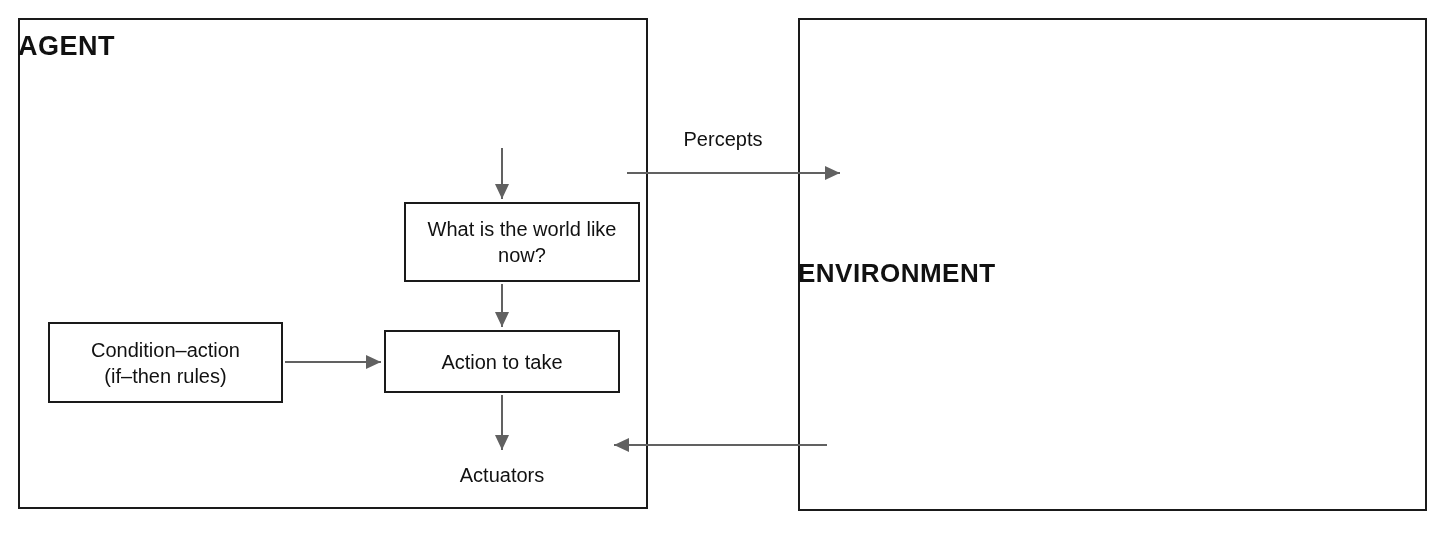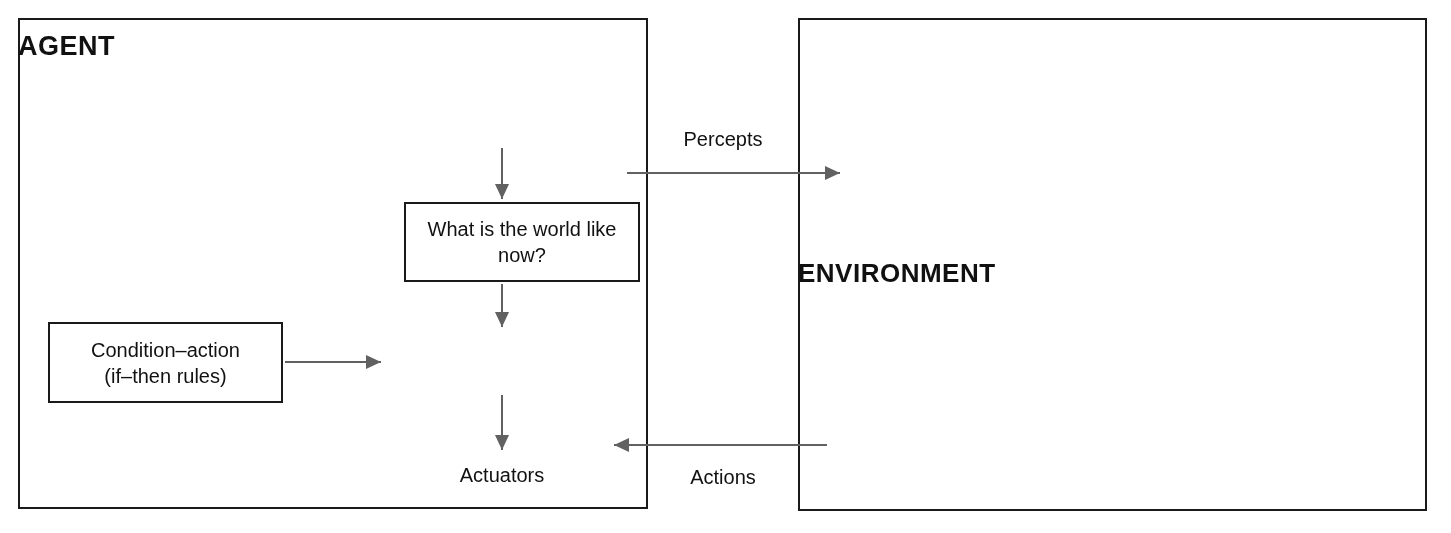--- a/index.html
+++ b/index.html
@@ -83,26 +83,26 @@
   <div class="container-box env-box"></div>
   <div class="container-title env-title">ENVIRONMENT</div>
 
 
   <div class="node node-world">What is the world like
 now?</div>
 
   <div class="node node-condition">Condition–action
 (if–then rules)</div>
 
+  <div class="node node-action">Action to take</div>
 
   <div class="float-label label-actuators">Actuators</div>
 
   <div class="float-label label-percepts">Percepts</div>
 
-  <div class="float-label label-actions">Actions</div>
 
   <svg class="arrow-layer" viewBox="0 0 1451 533" xmlns="http://www.w3.org/2000/svg">
     <defs>
       <marker id="arrowhead" markerUnits="userSpaceOnUse" markerWidth="16" markerHeight="14" refX="15" refY="7" orient="auto">
         <path d="M0,0 L15,7 L0,14 Z" fill="#616161"></path>
       </marker>
     </defs>
 
     <line x1="502" y1="148" x2="502" y2="199" stroke="#616161" stroke-width="2" marker-end="url(#arrowhead)"></line>
 

